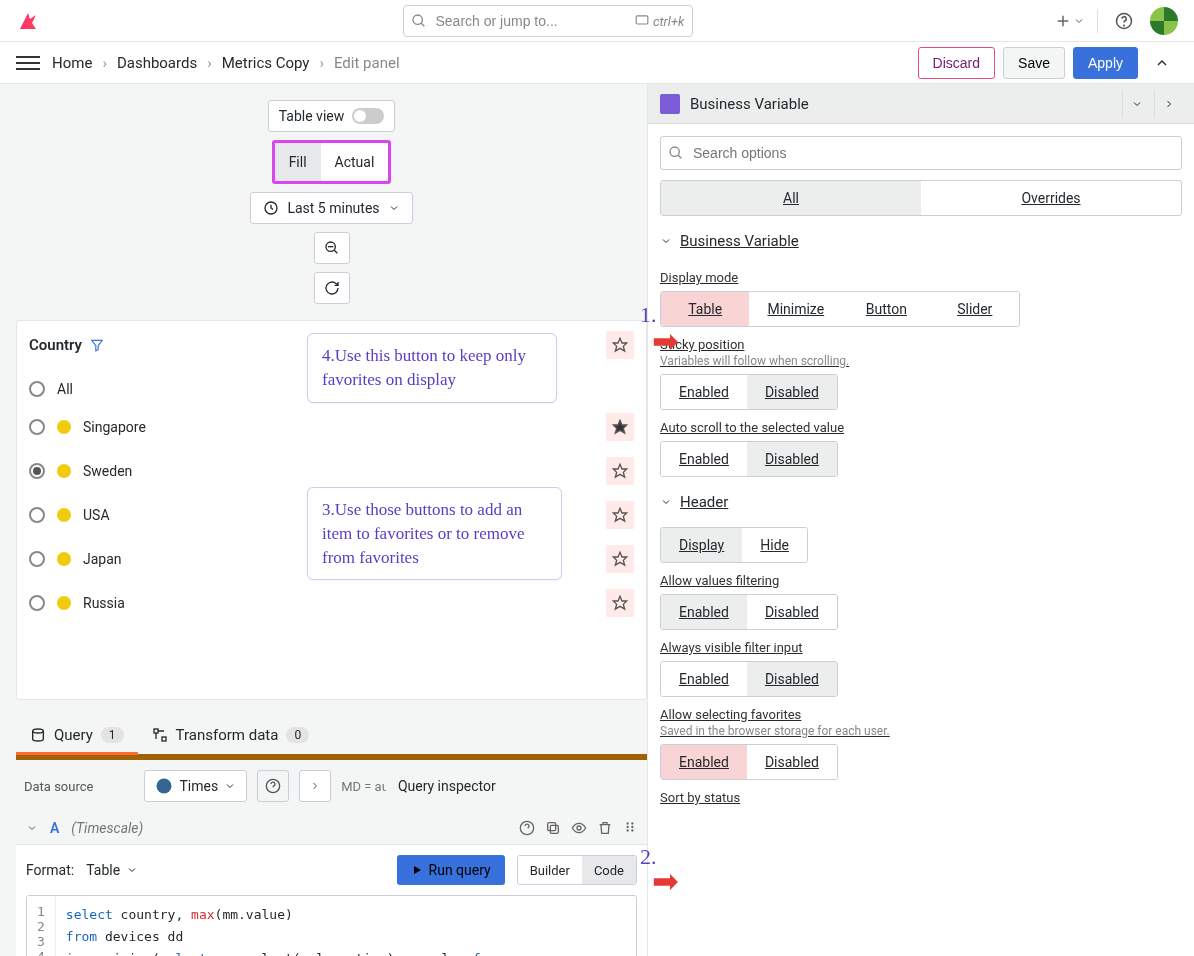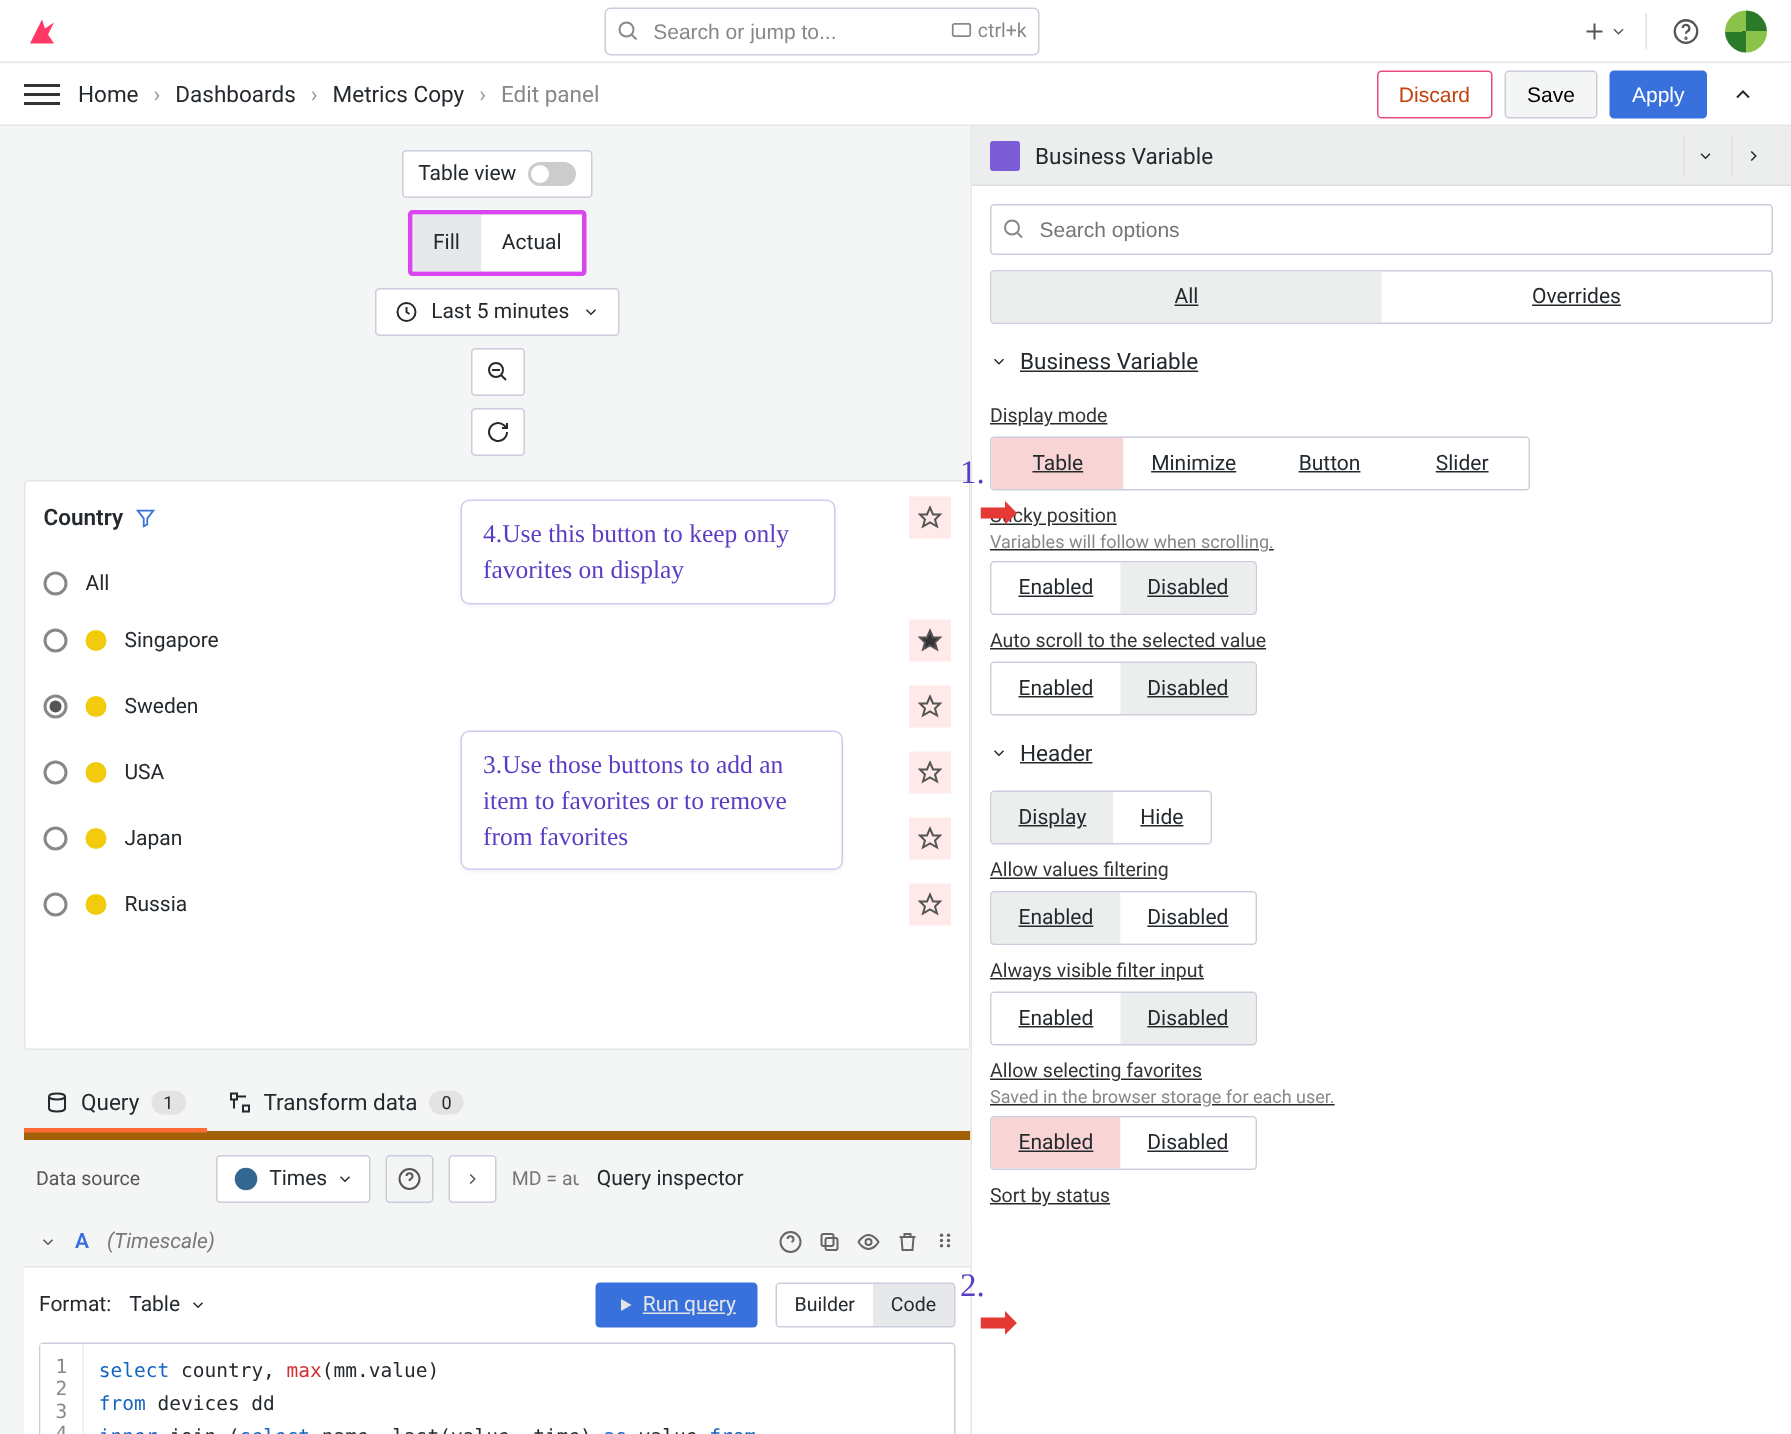--- a/index.html
+++ b/index.html
@@ -5,38 +5,38 @@
 * { box-sizing: border-box; margin: 0; padding: 0; }
 body { font-family: -apple-system, BlinkMacSystemFont, "Segoe UI", Roboto, sans-serif; font-size: 14px; color: #24292e; background: #fff; width: 1194px; }
 
 
 .topbar { height: 42px; display: flex; align-items: center; padding: 0 16px; border-bottom: 1px solid #e4e7e7; }
 .logo { width: 24px; height: 24px; color: #ff3864; }
 .search-wrap { margin-left: auto; margin-right: auto; position: relative; }
 .search-input { width: 290px; height: 32px; border: 1px solid #ccccdc; border-radius: 4px; padding: 0 70px 0 32px; font-size: 14px; color: #555; background: #fff; }
 .search-input::placeholder { color: #888; }
 .search-icon-left { position: absolute; left: 8px; top: 50%; transform: translateY(-50%); color: #888; }
-.search-kbd { position: absolute; right: 8px; top: 50%; transform: translateY(-50%); color: #888; display: flex; align-items: center; gap: 4px; font-size: 13px; }
+.search-kbd { position: absolute; right: 8px; top: 50%; transform: translateY(-50%); color: #888; display: flex; align-items: center; gap: 4px; font-size: 13px; font-style: italic; }
 .right-icons { display: flex; align-items: center; gap: 12px; }
 .icon-btn { width: 28px; height: 28px; display: inline-flex; align-items: center; justify-content: center; color: #555; cursor: pointer; }
 .plus-btn { display: flex; align-items: center; gap: 2px; color: #555; }
 .vsep { width: 1px; height: 24px; background: #e0e0e0; }
 .avatar { width: 28px; height: 28px; border-radius: 50%; background: repeating-conic-gradient(#2a7a2a 0 25%, #8bc34a 0 50%); }
 
 
 .navbar { height: 42px; display: flex; align-items: center; padding: 0 16px; border-bottom: 1px solid #e4e7e7; gap: 12px; }
 .hamburger { width: 24px; height: 24px; cursor: pointer; display: flex; flex-direction: column; justify-content: center; gap: 4px; }
 .hamburger span { height: 2px; background: #333; }
 .breadcrumb { display: flex; align-items: center; gap: 10px; font-size: 15px; }
 .breadcrumb a { color: #24292e; cursor: pointer; }
 .breadcrumb .sep { color: #999; }
 .breadcrumb .current { color: #888; }
 .nav-right { margin-left: auto; display: flex; align-items: center; gap: 8px; }
 .btn { height: 32px; padding: 0 14px; border-radius: 3px; border: 1px solid #ccccdc; background: #fff; font-size: 14px; cursor: pointer; display: inline-flex; align-items: center; }
-.btn-discard { color: #c2410c; border-color: #e84c7f; }
+.btn-discard { color: #701a75; border-color: #e84c7f; }
 .btn-save { background: #f4f5f5; }
 .btn-apply { background: #3871dc; color: #fff; border-color: #3871dc; }
 .collapse-caret { width: 32px; height: 32px; display: flex; align-items: center; justify-content: center; cursor: pointer; }
 
 
 .main { display: flex; background: #f4f5f5; }
 .left { width: 647px; padding: 16px 0 0 16px; }
 .right { flex: 1; background: #fff; border-left: 1px solid #e4e7e7; }
 
 
@@ -78,21 +78,21 @@
 .dslabel { font-size: 13px; color: #555; }
 .ds-select { height: 32px; padding: 0 10px; border: 1px solid #ccccdc; border-radius: 3px; background: #fff; display: flex; align-items: center; gap: 6px; font-size: 14px; margin-left: 41px; }
 .sq { width: 32px; height: 32px; border: 1px solid #ccccdc; border-radius: 3px; background: #f4f5f5; display: flex; align-items: center; justify-content: center; }
 .mdtext { font-size: 13px; color: #777; }
 .overlap { margin-left: -60px; background: #f4f5f5; padding: 6px 12px; border-radius: 3px; font-size: 14px; }
 .qrow-head { display: flex; align-items: center; gap: 12px; padding: 8px 10px; background: #f4f5f5; border-bottom: 1px solid #e4e7e7; }
 .qletter { color: #3871dc; font-weight: 600; }
 .qname { font-style: italic; color: #777; }
 .qicons { margin-left: auto; display: flex; gap: 10px; color: #666; }
 .fmtrow { display: flex; align-items: center; gap: 12px; padding: 10px; }
-.run-btn { background: #3871dc; color: #e5e5e5; height: 30px; padding: 0 14px; border-radius: 3px; display: inline-flex; align-items: center; gap: 6px; cursor: pointer; text-decoration: underline; }
+.run-btn { background: #3871dc; color: #000000; height: 30px; padding: 0 14px; border-radius: 3px; display: inline-flex; align-items: center; gap: 6px; cursor: pointer; }
 .bc-seg { margin-left: auto; display: flex; border: 1px solid #ccccdc; border-radius: 3px; overflow: hidden; height: 30px; }
 .bc-seg div { padding: 0 12px; display: flex; align-items: center; font-size: 13px; background: #fff; cursor: pointer; }
 .bc-seg div.active { background: #e7e8e9; }
 .editor { border: 1px solid #ccccdc; border-radius: 3px; font-family: "Menlo", "Consolas", monospace; font-size: 13px; display: flex; }
 .gutter { background: #fff; padding: 8px 10px; text-align: right; color: #888; border-right: 1px solid #eee; }
 .code { padding: 8px 10px; white-space: pre; line-height: 1.7; }
 .kw-blue { color: #1565c0; }
 .kw-red { color: #d32f2f; }
 
 

